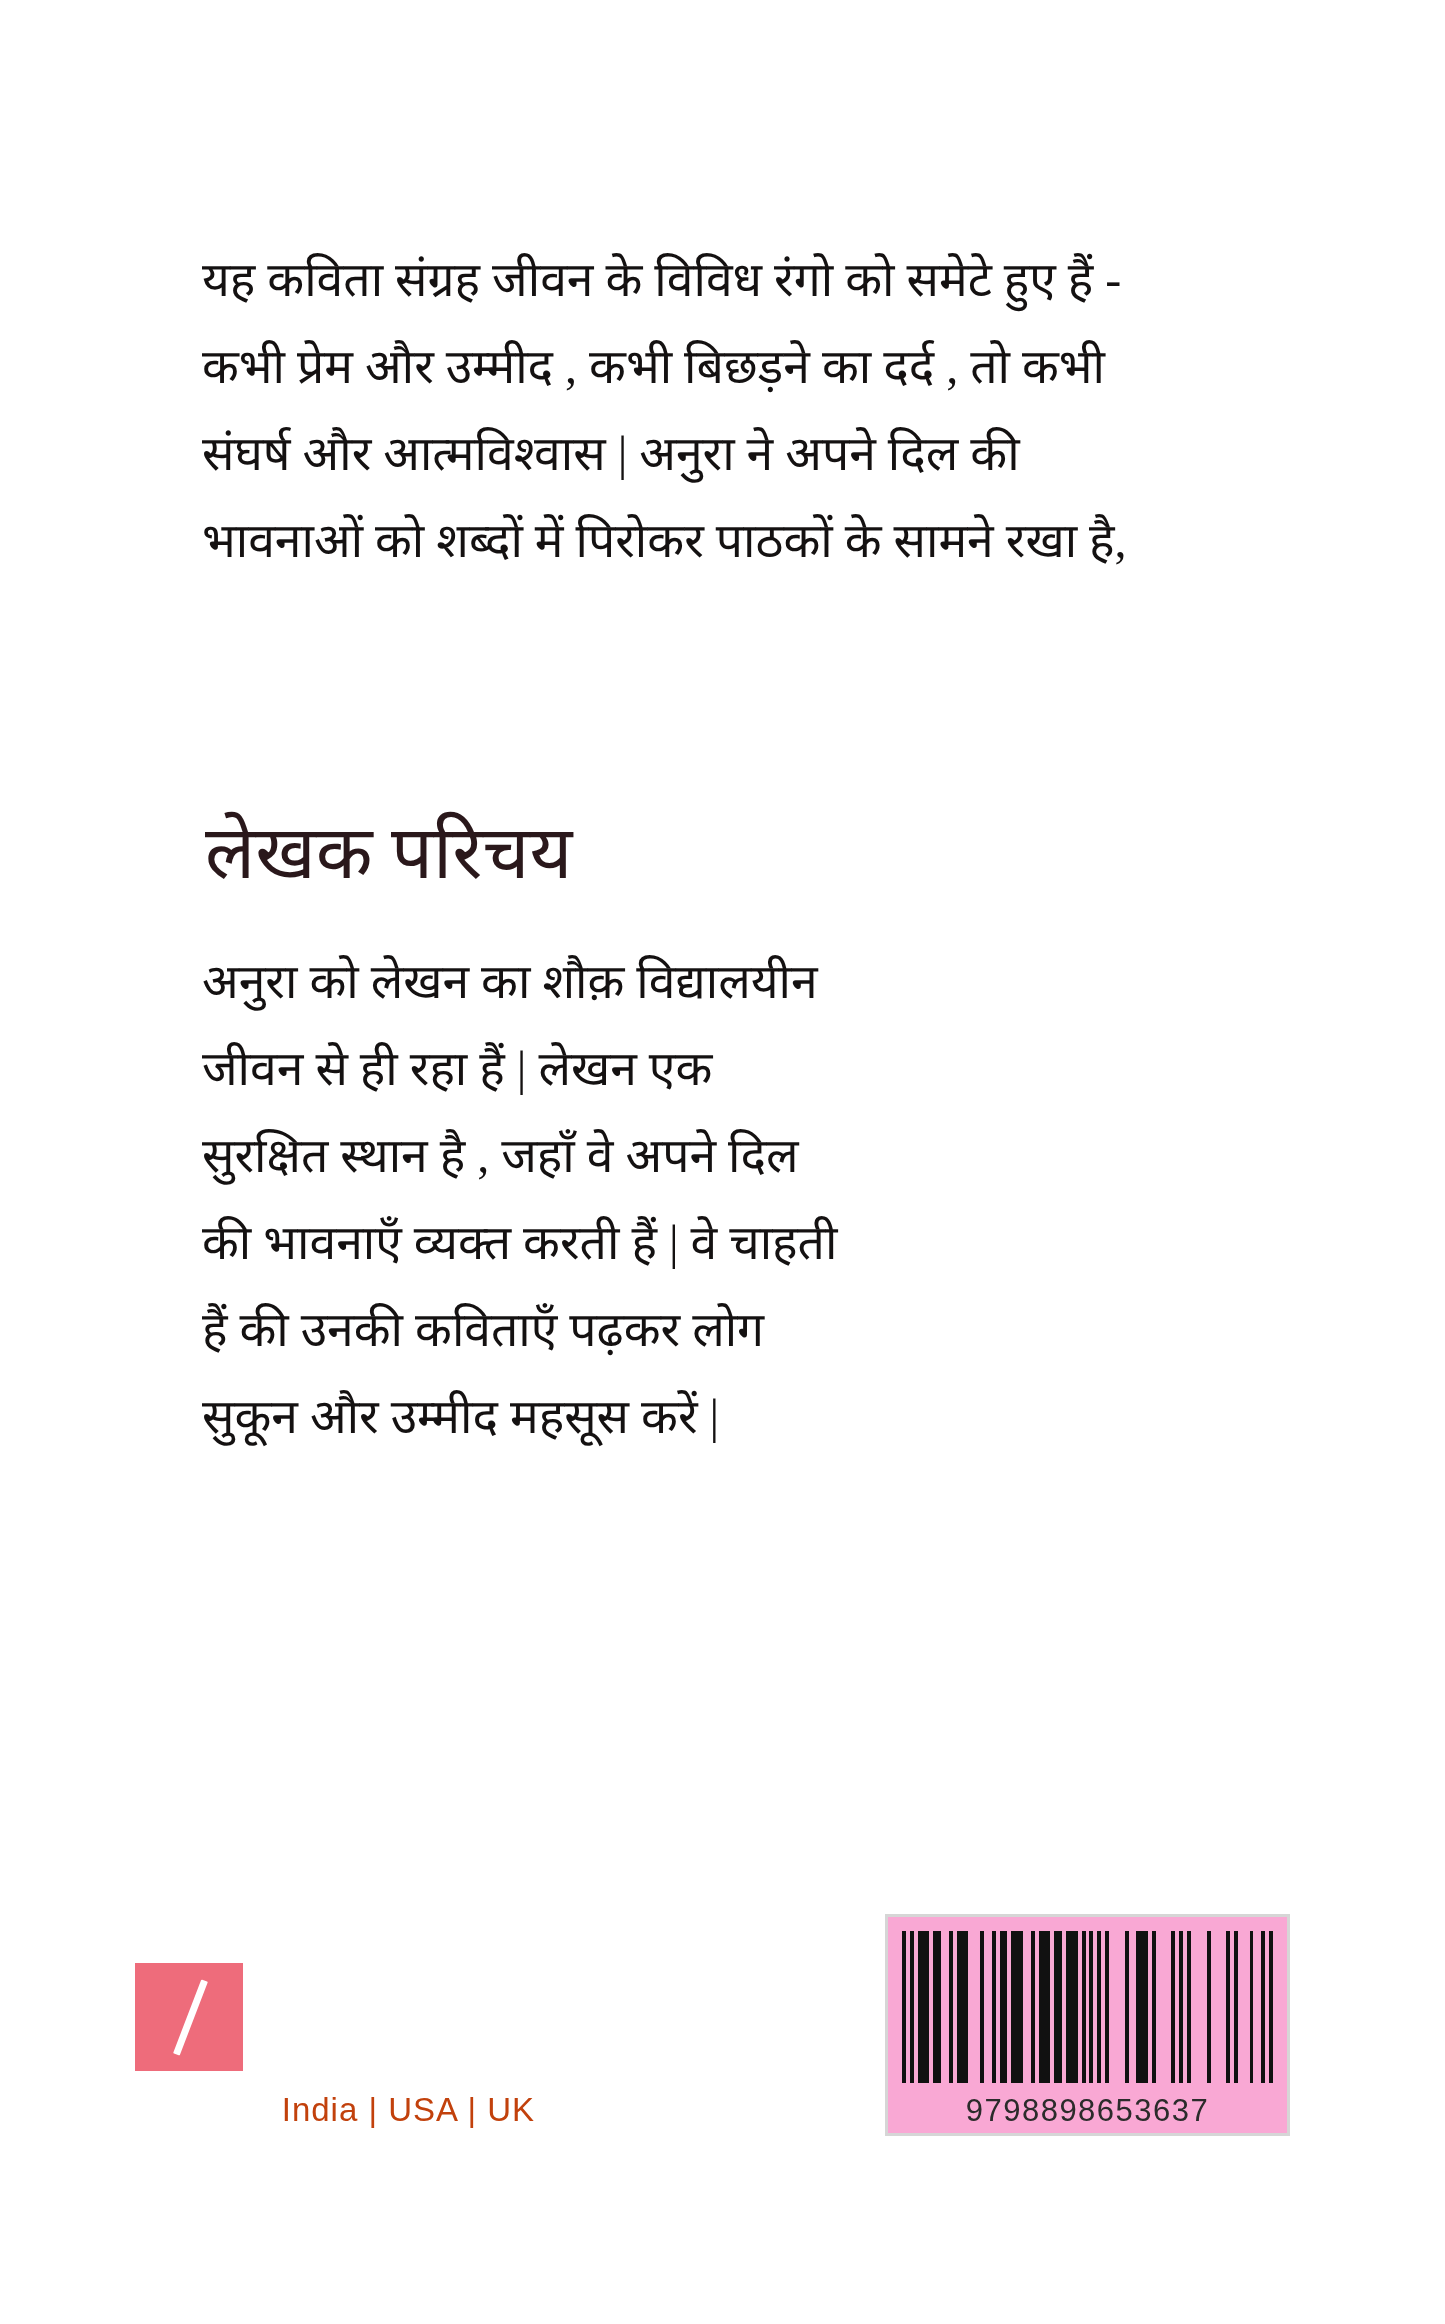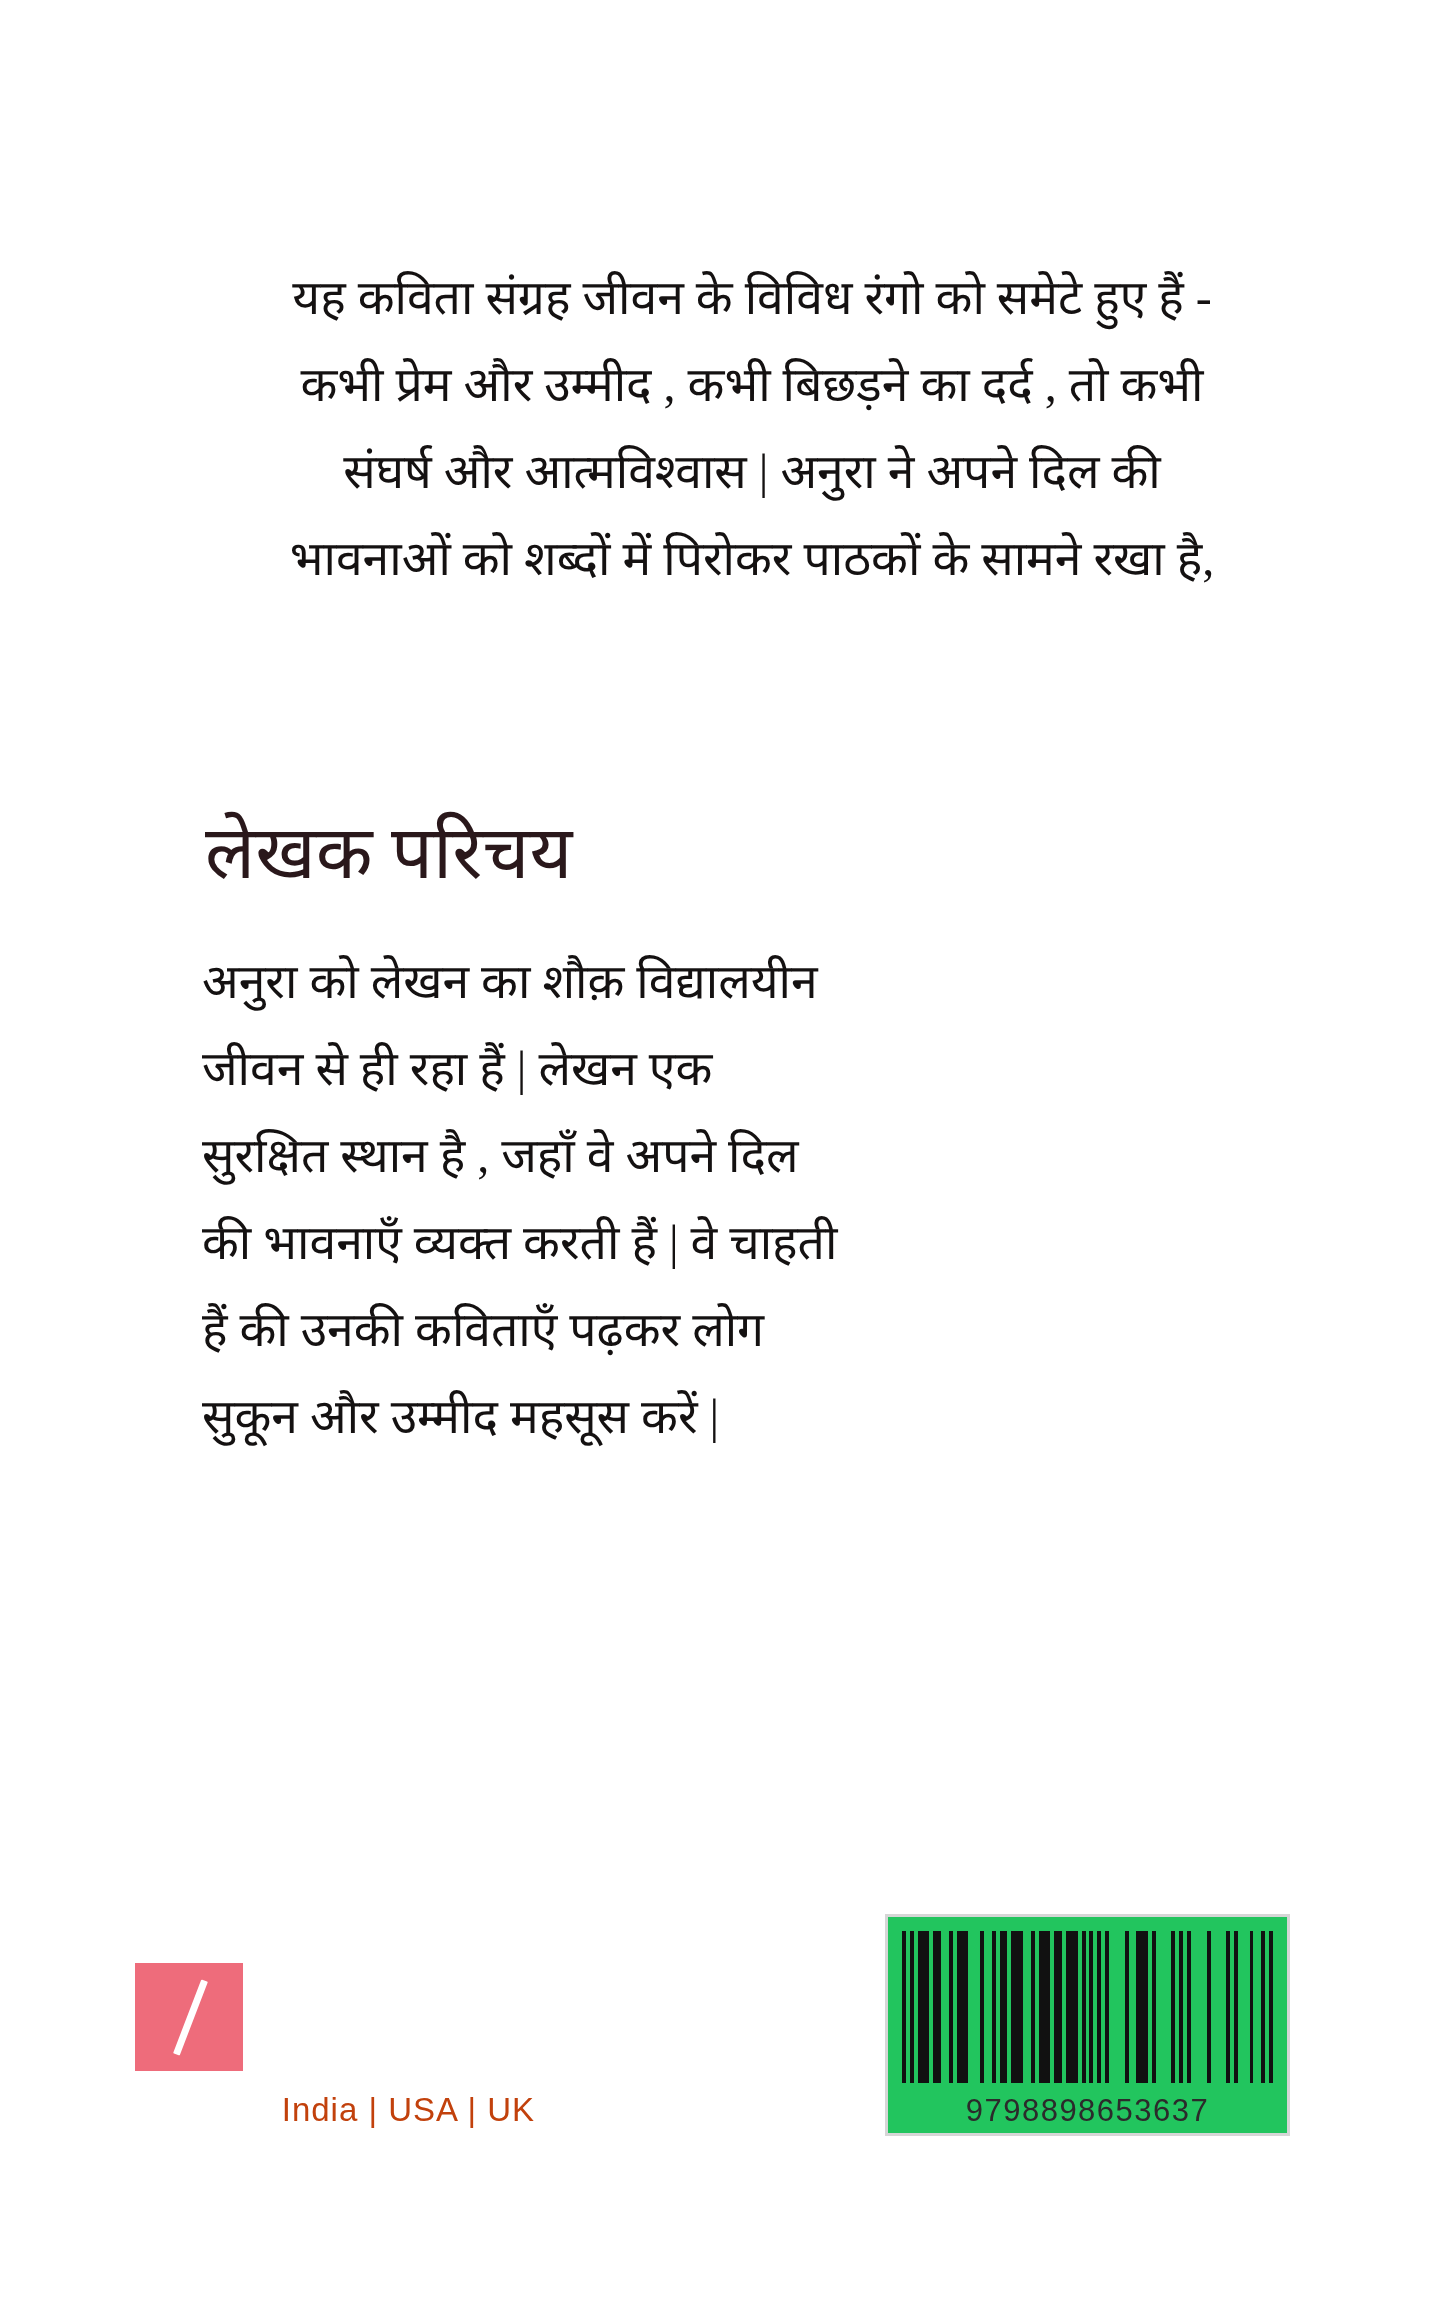--- a/index.html
+++ b/index.html
@@ -6,21 +6,21 @@
   html,body{margin:0;padding:0;background:#fff;}
   .cover{
     position:relative;
     width:1445px;height:2324px;
     background:#ffffff;
     overflow:hidden;
     font-family:"Liberation Serif","DejaVu Serif",serif;
   }
   
   .synopsis{
-    position:absolute;left:202px;top:254px;width:1100px;text-align:center;
+    position:absolute;left:202px;top:236px;width:1100px;
   }
   .h-line{
     height:87px;line-height:87px;
     font-size:48px;color:#141111;
     white-space:nowrap;
   }
   
   .author-heading{
     position:absolute;left:192px;top:790px;margin:13px;
     font-size:74px;line-height:100px;font-weight:normal;
@@ -51,21 +51,21 @@
   }
   .publisher-regions{
     position:absolute;left:0;top:128px;width:400px;
     text-align:right;
     font-family:"Liberation Sans","DejaVu Sans",sans-serif;
     font-size:33px;color:#c2410c;letter-spacing:1px;white-space:nowrap;
   }
   
   .barcode-box{
     position:absolute;left:885px;top:1914px;width:405px;height:222px;
-    background:#22c55e;border:3px solid #d6d6d6;box-sizing:border-box;
+    background:#f9a8d4;border:3px solid #d6d6d6;box-sizing:border-box;
   }
   .barcode-bars{
     position:absolute;left:14px;top:14px;width:371px;height:152px;
     fill:#111111;
   }
   .barcode-number{
     position:absolute;left:0;top:176px;width:100%;
     text-align:center;
     font-family:"Liberation Sans","DejaVu Sans",sans-serif;
     font-size:31px;letter-spacing:1.5px;color:#2b2b2b;white-space:nowrap;

